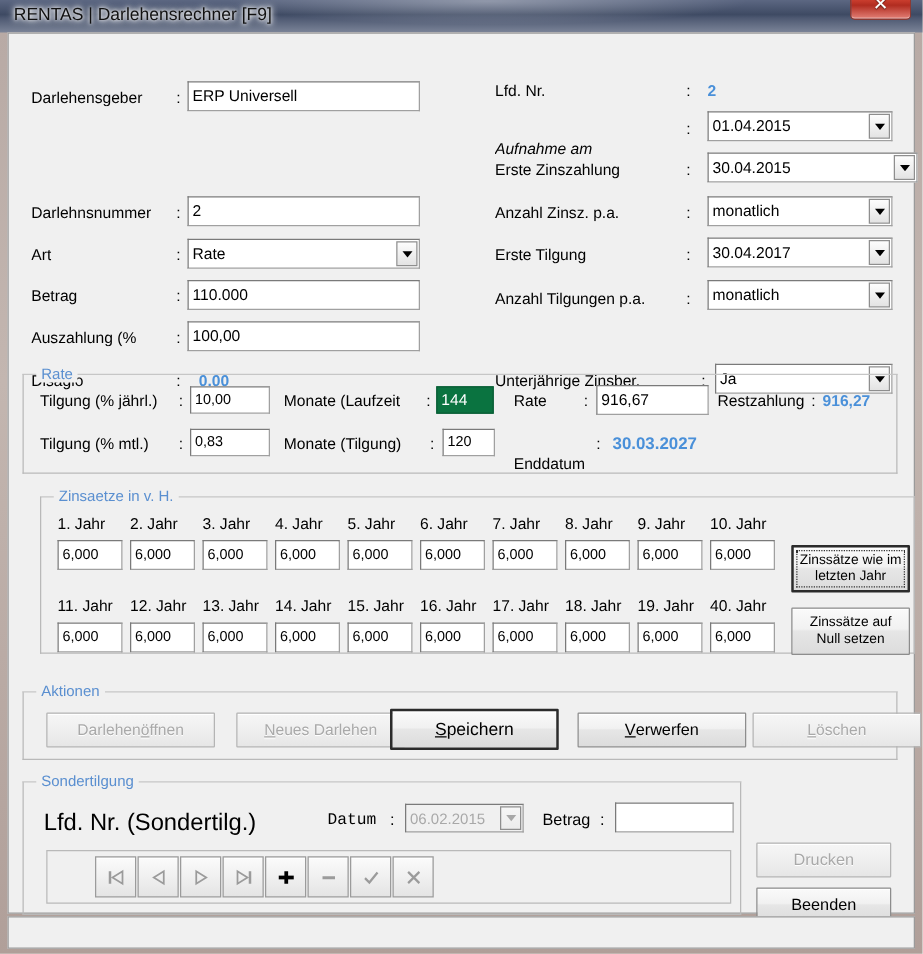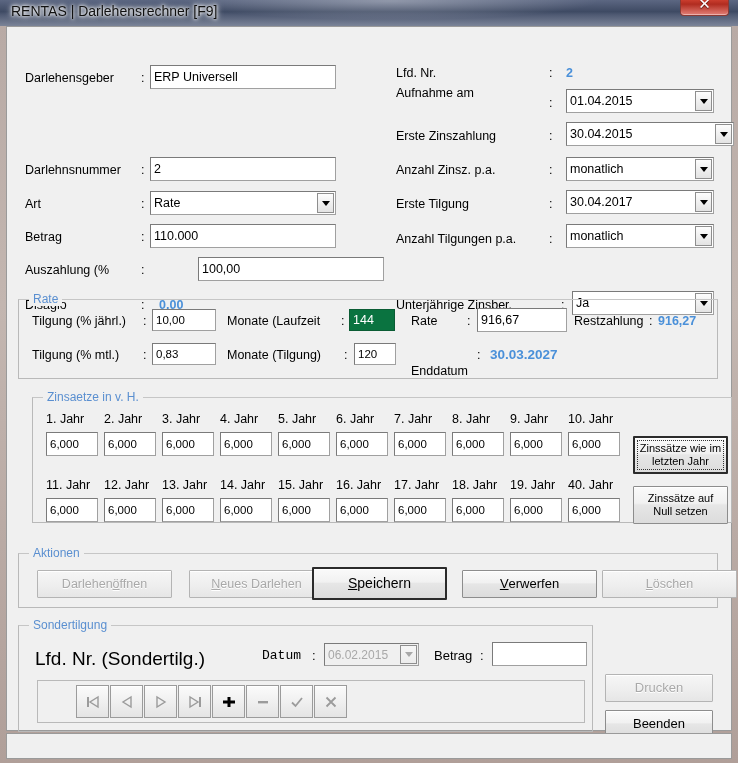--- a/index.html
+++ b/index.html
@@ -157,31 +157,31 @@
           <i class="tri"></i>
         </span>
     </div>
 
     <div class="lbl" style="left:18px;top:203px;">Betrag</div>
     <div class="colon" style="left:134px;top:203px;">:</div>
     <div class="edit" style="left:143px;top:197px;width:186px;height:24px;">110.000</div>
 
     <div class="lbl clip" style="left:18px;top:236px;width:116px;">Auszahlung (%</div>
     <div class="colon" style="left:134px;top:236px;">:</div>
-    <div class="edit" style="left:143px;top:230px;width:186px;height:24px;margin-left:48px;">100,00</div>
+    <div class="edit" style="left:143px;top:230px;width:186px;height:24px;">100,00</div>
 
     <div class="lbl" style="left:18px;top:271px;">Disagio</div>
     <div class="colon" style="left:134px;top:271px;">:</div>
     <div class="val-blue" style="left:152px;top:271px;">0,00</div>
 
     <div class="lbl" style="left:389px;top:39px;">Lfd. Nr.</div>
     <div class="colon" style="left:542px;top:39px;">:</div>
     <div class="val-blue" style="left:559px;top:39px;">2</div>
 
-    <div class="lbl" style="left:389px;top:59px;">Aufnahme am</div>
+    <div class="lbl" style="left:389px;top:85px;font-style:italic;">Aufnahme am</div>
     <div class="colon" style="left:542px;top:69px;">:</div>
     <div class="combo" style="left:559px;top:62px;width:148px;height:24px;">
       <span>01.04.2015</span>
       <span class="arrowbox">
           <i class="tri"></i>
         </span>
     </div>
 
     <div class="lbl clip" style="left:389px;top:102px;width:146px;">Erste Zinszahlung</div>
     <div class="colon" style="left:542px;top:102px;">:</div>

